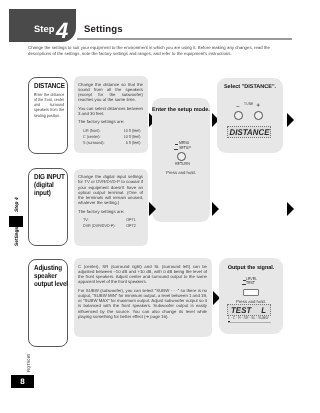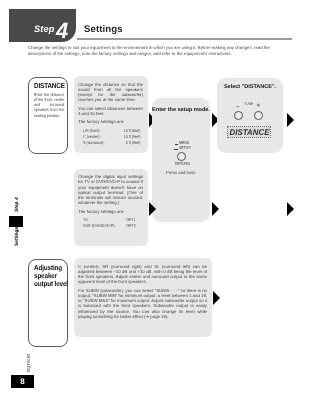--- a/index.html
+++ b/index.html
@@ -5,21 +5,21 @@
 <style>
   html,body{margin:0;padding:0;}
   body{width:300px;height:413px;background:#ffffff;
        font-family:"Liberation Sans",sans-serif;color:#231f20;overflow:hidden;position:relative;
        -webkit-font-smoothing:antialiased;text-rendering:geometricPrecision;}
   .page{position:absolute;left:0;top:0;width:300px;height:413px;}
 
   
   .step-banner{position:absolute;left:9px;top:9px;width:67px;height:33px;background:#4a4a4a;
                border-radius:0 0 14px 0;}
-  .step-word{position:absolute;left:34px;top:25px;font-style:italic;font-weight:bold;font-size:9.3px;
+  .step-word{position:absolute;left:34px;top:25px;font-weight:bold;font-size:9.3px;
              color:#ffffff;line-height:1;letter-spacing:0.1px;}
   .step-num{position:absolute;left:56px;top:20px;font-style:italic;font-weight:bold;font-size:22px;
             color:#ffffff;line-height:1;}
   .settings-title{position:absolute;left:84px;top:25px;font-weight:bold;font-size:9.6px;color:#231f20;letter-spacing:0.1px;line-height:1;}
   .title-rule{position:absolute;left:77px;top:38.4px;width:215px;height:1.8px;background:#9a9a9a;}
 
   .intro{position:absolute;left:28px;top:45px;width:259px;font-size:4.35px;line-height:5.6px;color:#4a4a4a;}
 
   
   .sidetab{position:absolute;left:9px;top:216px;width:13.5px;height:11px;background:#000;}
@@ -148,20 +148,23 @@
     <div class="sign" style="left:39.6px;top:26px;">+</div>
     <div class="knob" style="left:17.2px;top:33.4px;width:8.8px;height:8.8px;"></div>
     <div class="knob" style="left:37.2px;top:33.4px;width:8.8px;height:8.8px;"></div>
     <div class="lcd" style="left:10px;top:48px;width:44px;height:12px;">
       <div class="txt">DISTANCE</div>
     </div>
   </div>
 
   <div class="arrow" style="left:287px;top:113px;"></div>
 
+  <div class="wbox" style="left:27.5px;top:167.5px;width:40px;height:78px;">
+    <div class="ttl">DIG INPUT (digital input)</div>
+  </div>
 
   <div class="gbox" style="left:73.5px;top:168.5px;width:74px;height:77px;">
     <p>Change the digital input settings for TV or DVR/DVD-P to coaxial if your equipment doesn't have an optical output terminal. (One of the terminals will remain unused, whatever the setting.)</p>
     <p>The factory settings are:</p>
     <table class="fs">
       <tbody>
           <tr>
         <td>TV:</td>
         <td class="v">OPT1</td>
       </tr>
@@ -183,17 +186,33 @@
     <div class="ttl">Adjusting speaker output level</div>
   </div>
 
   <div class="gbox" style="left:73.5px;top:258px;width:138px;height:79px;">
     <p>C (center), SR (surround right) and SL (surround left) can be adjusted between –10 dB and +10 dB, with 0 dB being the level of the front speakers. Adjust center and surround output to the same apparent level of the front speakers.</p>
     <p>For SUBW (subwoofer), you can select “SUBW - - -” so there is no output, “SUBW MIN” for minimum output, a level between 1 and 19, or “SUBW MAX” for maximum output. Adjust subwoofer output so it is balanced with the front speakers. Subwoofer output is easily influenced by the source. You can also change its level while playing something for better effect (➜ page 16).</p>
   </div>
 
   <div class="arrow" style="left:212.5px;top:291px;"></div>
 
+  <div class="panel" style="left:219px;top:258px;width:64px;height:76px;">
+    <div class="hd" style="top:8px;">Output the signal.</div>
+    <div class="dash" style="left:24.2px;top:22.2px;width:2.6px;"></div>
+    <div class="knoblbl" style="left:27px;top:19.3px;">LEVEL</div>
+    <div class="dash" style="left:23px;top:25.6px;width:3.8px;"></div>
+    <div class="knoblbl" style="left:27px;top:22.7px;">TEST</div>
+    <div class="rectbtn" style="left:23.5px;top:30.5px;width:16px;height:7.4px;"></div>
+    <div class="sub" style="top:41px;">Press and hold.</div>
+    <div class="lcd" style="left:8px;top:46px;width:44px;height:12px;">
+      <div class="txt lt">TEST</div>
+      <div class="txt rt">L</div>
+    </div>
+    <div class="chline" style="left:8.5px;top:58.3px;">L - C - R - SR - SL - SUBW</div>
+    <div class="chrule" style="left:9px;top:63.6px;width:43px;"></div>
+    <div class="chdot" style="left:9px;top:62.9px;"></div>
+  </div>
 
   <div class="pagebox">8</div>
   <div class="rqt">RQT9085</div>
 
 </div>
 
 </body></html>

